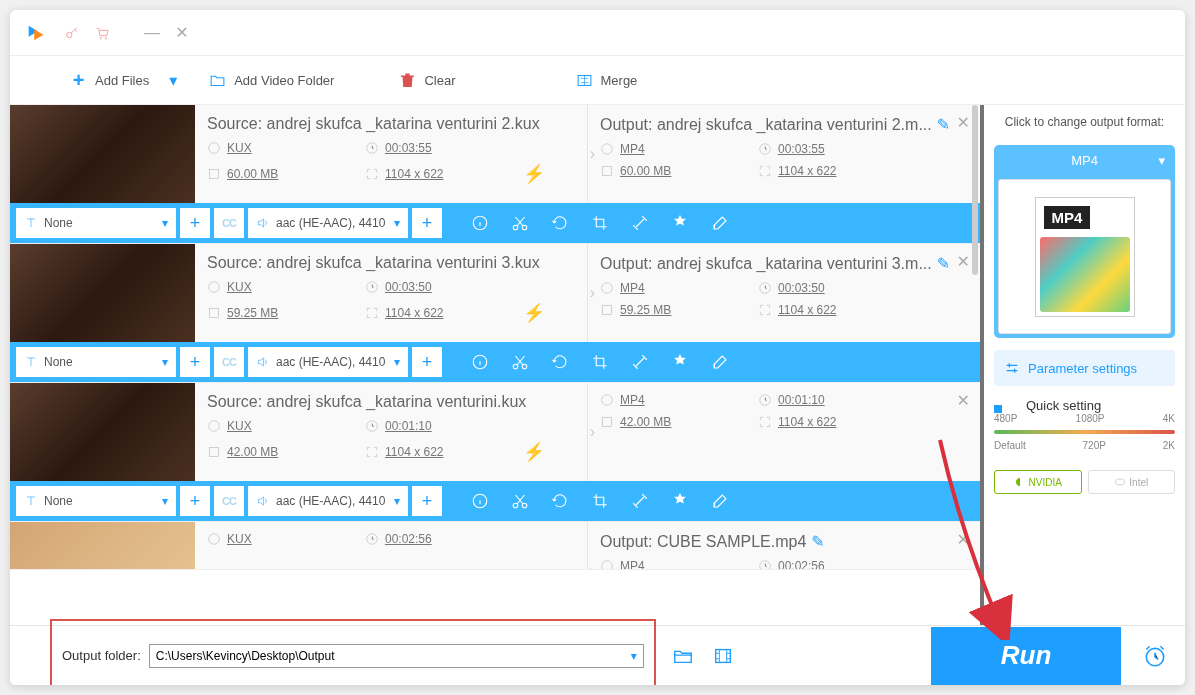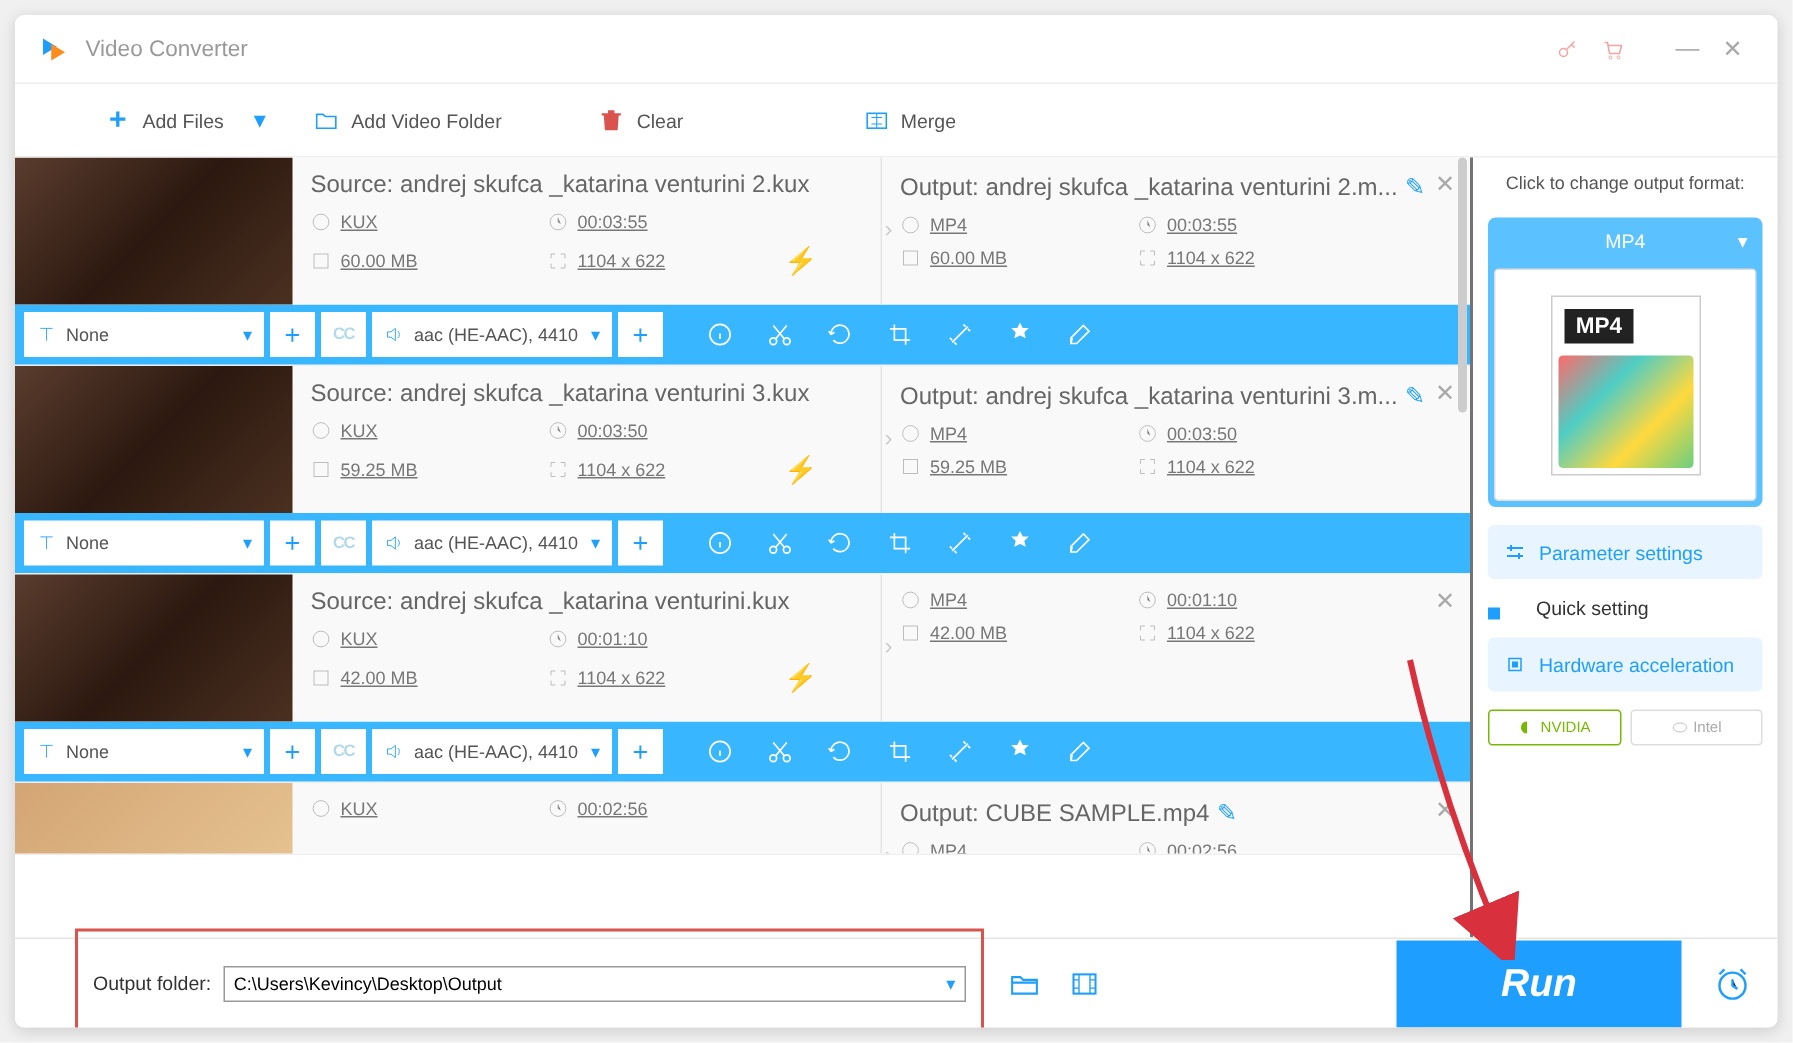--- a/index.html
+++ b/index.html
@@ -10,21 +10,21 @@
 .title { color: #999; font-size: 15px; flex: 1; }
 .win-btn { width: 30px; height: 30px; display: flex; align-items: center; justify-content: center; cursor: pointer; color: #aaa; }
 .win-btn svg { width: 16px; height: 16px; }
 .key-icon svg, .cart-icon svg { stroke: #f5a3a3; fill: none; }
 .toolbar { height: 50px; display: flex; align-items: center; padding: 0 40px; gap: 0; border-top: 1px solid #eee; border-bottom: 1px solid #eee; }
 .tb-btn { display: flex; align-items: center; gap: 8px; padding: 0 20px; color: #555; font-size: 13px; cursor: pointer; }
 .tb-btn .ic { width: 17px; height: 17px; display: flex; align-items: center; justify-content: center; }
 .chev-down { width: 20px; color: #1e9fff; cursor: pointer; }
 .main { flex: 1; display: flex; min-height: 0; }
 .left-col { flex: 1; overflow-y: auto; display: flex; flex-direction: column; }
-.right-col { width: 205px; border-left: 2px solid #737373; padding: 10px; display: flex; flex-direction: column; gap: 12px; font-size: 12px; }
+.right-col { width: 205px; border-left: 4px solid #737373; padding: 10px; display: flex; flex-direction: column; gap: 12px; font-size: 12px; }
 .item { display: flex; flex-direction: column; border-bottom: 1px solid #eee; background: #fff; }
 .item-top { display: flex; position: relative; min-height: 98px; background: #f9f9f9; }
 .thumb { width: 185px; height: 98px; background: linear-gradient(135deg, #5a3d2e 0%, #2c1810 50%, #4a3020 100%); flex-shrink: 0; position: relative; }
 .thumb.cube { background: linear-gradient(135deg, #d4a574 0%, #e8c896 100%); }
 .info-half { flex: 1; padding: 10px 12px; display: flex; flex-direction: column; gap: 8px; position: relative; }
 .divider { width: 1px; background: #e5e5e5; }
 .src-line { color: #666; font-size: 16px; white-space: nowrap; overflow: hidden; text-overflow: ellipsis; }
 .meta-row { display: flex; gap: 18px; color: #777; font-size: 12px; align-items: center; }
 .meta-row .m { display: flex; align-items: center; gap: 6px; min-width: 140px; text-decoration: underline; }
 .meta-row .ic { width: 14px; height: 14px; opacity: 0.6; }
@@ -73,21 +73,20 @@
 </style>
 </head>
 <body>
 
 <div class="window">
   <div class="titlebar">
     <svg class="logo" viewBox="0 0 24 24">
         <path fill="#1e9fff" d="M4 4 L14 10 L4 16 Z"></path>
         <path fill="#ff8c1a" d="M10 8 L20 14 L10 20 Z"></path>
       </svg>
-    <span class="title">Video Converter</span>
     <div class="win-btn key-icon">
         <svg viewBox="0 0 24 24">
           <circle cx="8" cy="15" r="4" stroke-width="1.5"></circle>
           <path d="M11 12 L19 4 M16 7 L19 10" stroke-width="1.5"></path>
         </svg>
       </div>
     <div class="win-btn cart-icon">
         <svg viewBox="0 0 24 24">
           <path d="M4 5h3l2 11h10l2-8H8" stroke-width="1.5"></path>
           <circle cx="10" cy="20" r="1.5"></circle>
@@ -602,28 +601,34 @@
           <svg width="16" height="16" viewBox="0 0 24 24">
             <path stroke="#1e9fff" fill="none" stroke-width="2" d="M4 8h16M4 16h16M8 5v6M16 13v6"></path>
           </svg>
           <span>Parameter settings</span>
         </div>
       <div>
         <div class="qs-hdr">
             <span class="qs-dot"></span>
             <span>Quick setting</span>
           </div>
-      </div>
-      <div class="hw-btn">
-          <svg width="16" height="16" viewBox="0 0 24 24">
-            <rect x="6" y="6" width="12" height="12" fill="none" stroke="#1e9fff" stroke-width="1.5"></rect>
-            <rect x="9" y="9" width="6" height="6" fill="#1e9fff"></rect>
-          </svg>
-          <span>Hardware acceleration</span>
-        </div>
+        <div class="slider-wrap">
+          <div class="slider-labels">
+              <span>480P</span>
+              <span>1080P</span>
+              <span>4K</span>
+            </div>
+          <div class="slider-track"></div>
+          <div class="slider-labels">
+              <span>Default</span>
+              <span>720P</span>
+              <span>2K</span>
+            </div>
+        </div>
+      </div>
       <div class="vendor-row">
         <div class="vendor nvidia">
             <svg width="12" height="12" viewBox="0 0 24 24">
               <path fill="#76b900" d="M12 4c-5 0-8 4-8 8s3 8 8 8V4z"></path>
             </svg>
             <span>NVIDIA</span>
           </div>
         <div class="vendor intel">
             <svg width="12" height="12" viewBox="0 0 24 24">
               <ellipse cx="12" cy="12" rx="9" ry="6" fill="none" stroke="#aaa"></ellipse>

